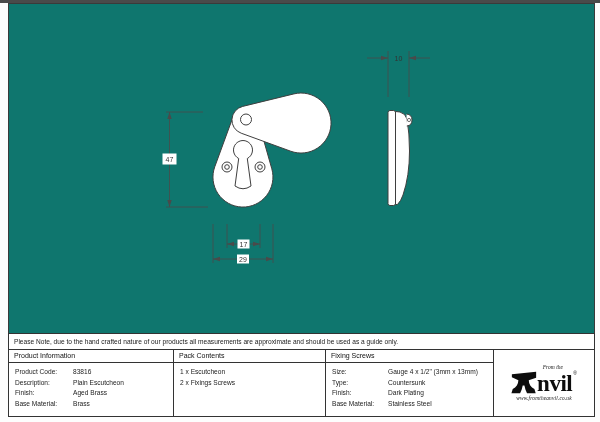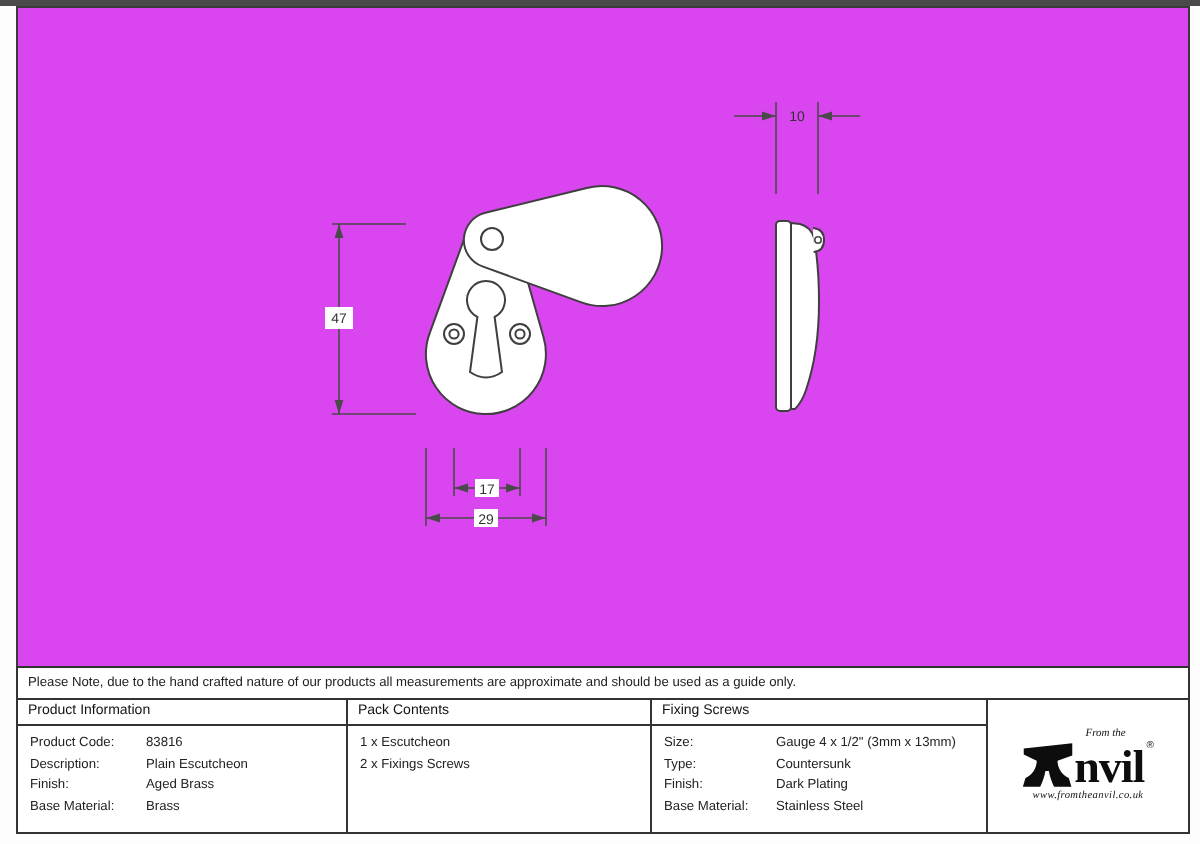--- a/index.html
+++ b/index.html
@@ -1,20 +1,20 @@
 <!DOCTYPE html>
 <html><head>
 <meta charset="utf-8">
 <style>
   html,body{margin:0;padding:0;background:#ffffff;}
   .page{position:relative;width:600px;height:422px;background:#fdfdfd;overflow:hidden;
         font-family:"Liberation Sans", sans-serif;color:#1f1f1f;}
   .top-edge{position:absolute;left:0;top:0;width:600px;height:3px;background:#4a4a4a;}
   .sheet{position:absolute;left:8px;top:3px;width:587px;height:414px;
-         border:1px solid #3a3a3a;background:#d946ef;box-sizing:border-box;}
+         border:1px solid #3a3a3a;background:#0f766e;box-sizing:border-box;}
   .drawing{position:absolute;left:0;top:0;}
   .outline{fill:#ffffff;stroke:#3f3f3f;stroke-width:1;}
   .thin{fill:none;stroke:#4a4a4a;stroke-width:0.8;}
   .dimline{stroke:#4a4a4a;stroke-width:0.8;}
   .arrow{fill:#4a4a4a;stroke:none;}
   .dimtext{font-family:"Liberation Sans",sans-serif;font-size:7px;fill:#333;}
   .mask{fill:#ffffff;stroke:none;}
   .note-bar{position:absolute;left:-1px;right:-1px;top:329px;height:15px;
             border:1px solid #333;background:#fff;font-size:6.6px;color:#222;
             display:flex;align-items:center;padding-left:5px;}

